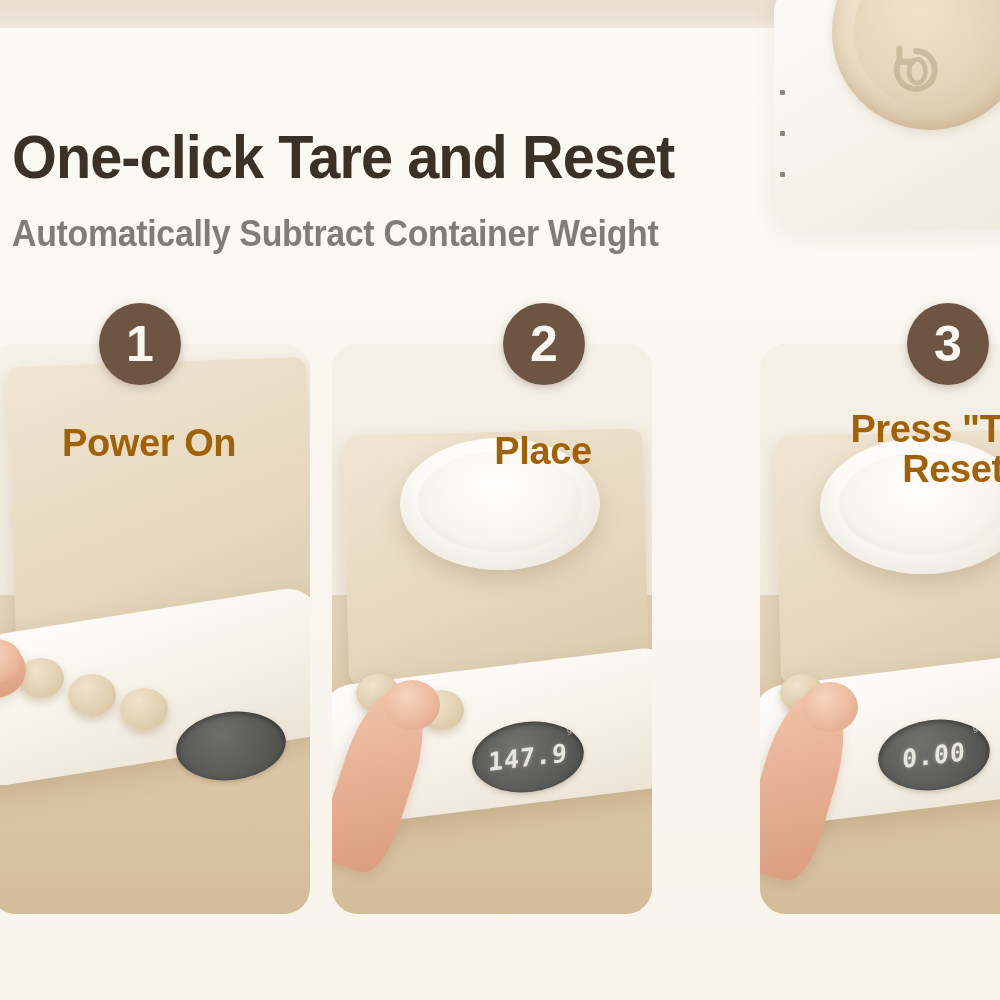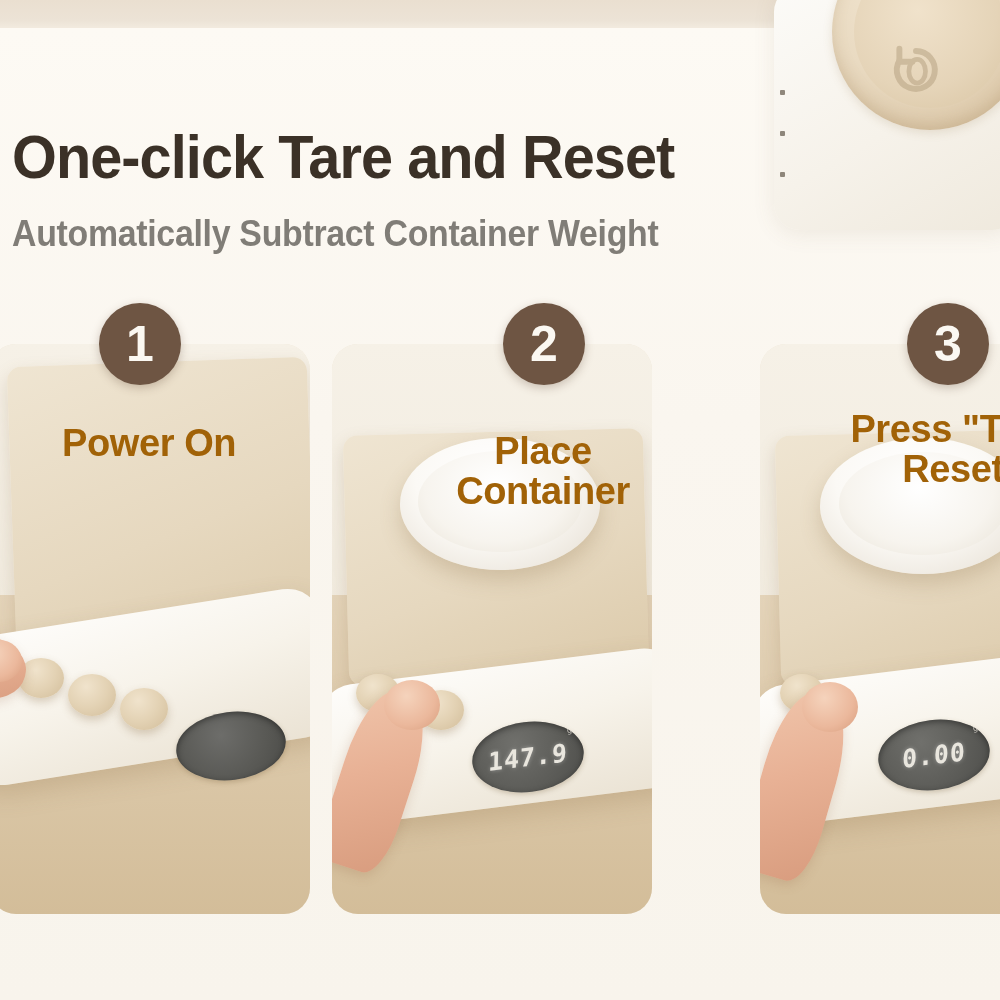--- a/index.html
+++ b/index.html
@@ -273,18 +273,17 @@
 
 <div class="badge b1">1</div>
 <div class="badge b2">2</div>
 <div class="badge b3">3</div>
 
 <div class="steplabel l1">
   <div>Power On</div>
 </div>
 <div class="steplabel l2">
   <div>Place</div>
-  <div>Container</div>
 </div>
 <div class="steplabel l3">
   <div>Press "Tare</div>
   <div>Reset</div>
 </div>
 
 </body></html>

